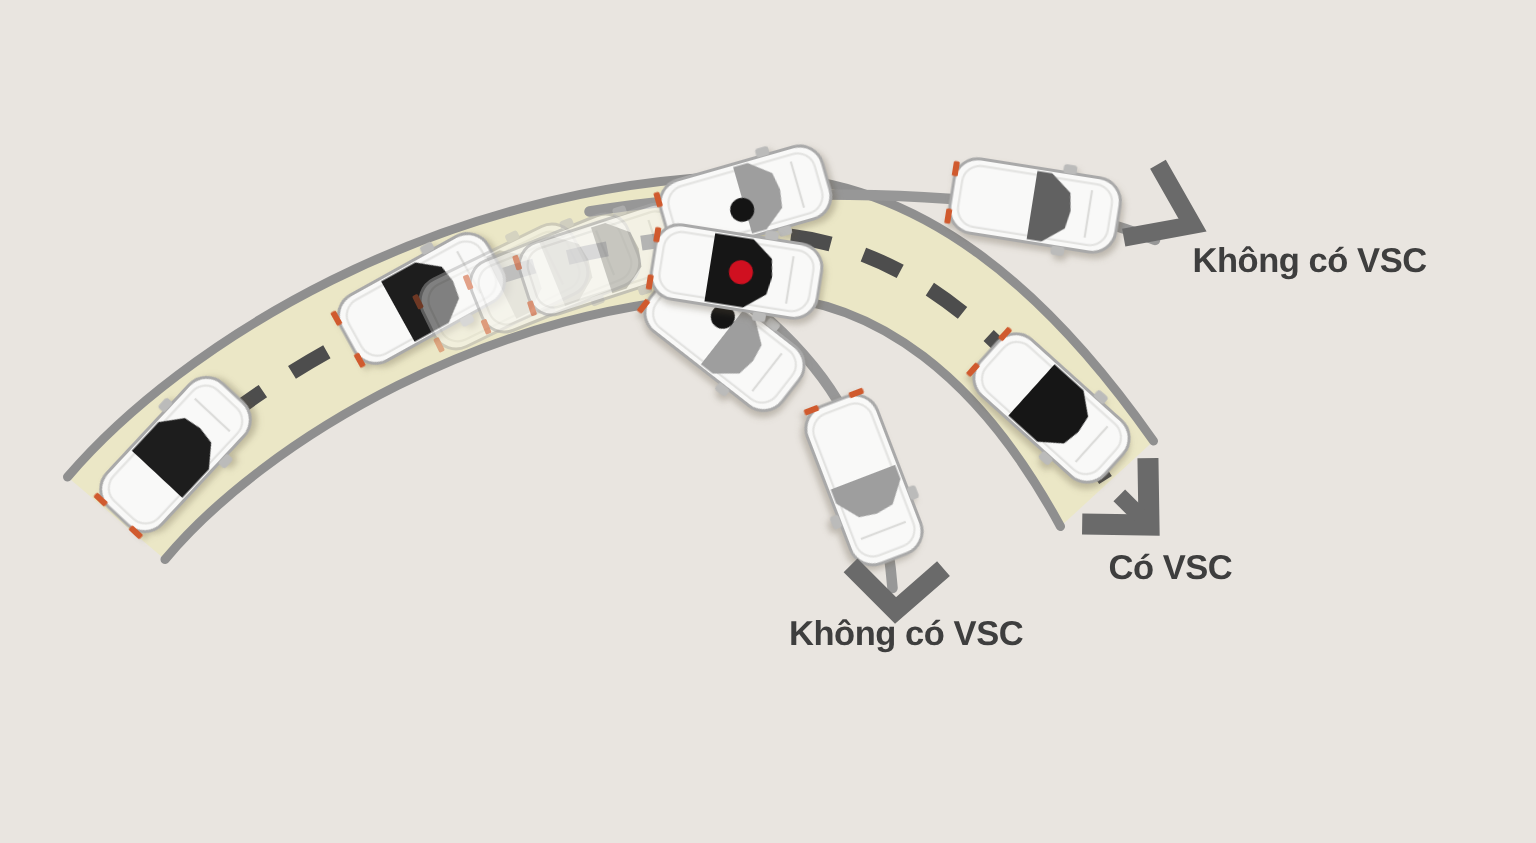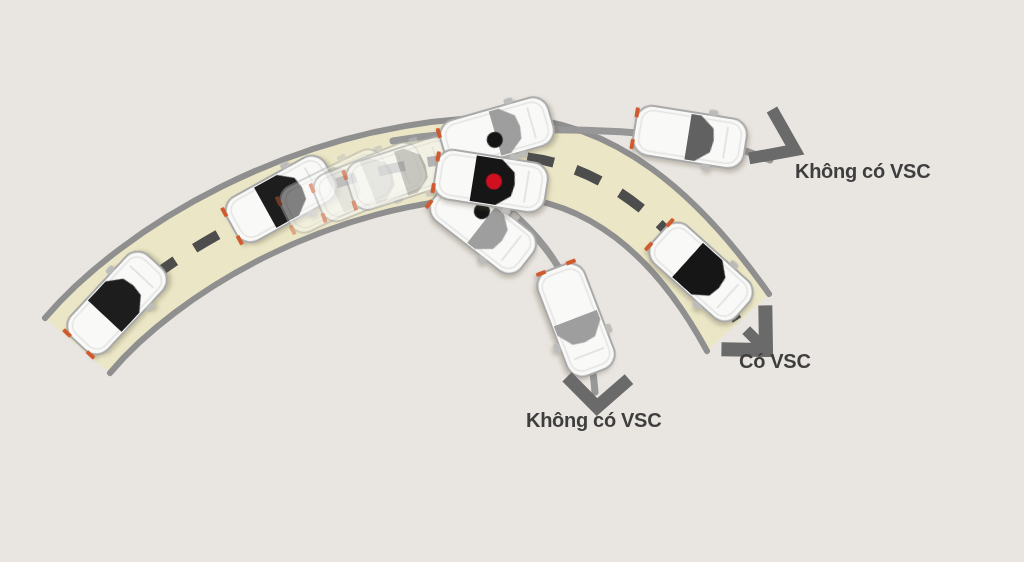--- a/index.html
+++ b/index.html
@@ -8,21 +8,21 @@
   #scene-svg{position:absolute;left:0;top:0;}
   .road-fill{fill:var(--road-fill,#ebe7c6);}
   .road-edge{stroke:var(--road-edge,#8f8f8f);stroke-width:6;fill:none;stroke-linecap:round;}
   .lane-dash{stroke:var(--lane-dash,#4d4d4d);stroke-width:10;fill:none;stroke-dasharray:27 23;}
   .trajectory{stroke:var(--trajectory,#979797);stroke-width:7;fill:none;stroke-linecap:round;}
   .arrow-head{stroke:var(--arrow,#6a6a6a);stroke-width:12;fill:none;stroke-linecap:butt;stroke-linejoin:miter;}
   .arrow-head-wide{stroke-width:13;}
   .arrow-head-vsc{stroke-width:14;}
   .arrow-tick{stroke:var(--arrow,#6a6a6a);stroke-width:11;}
   .car-solid{filter:drop-shadow(2px 3px 2px rgba(90,80,60,0.30));}
-  .diagram-label{position:absolute;font-weight:bold;font-size:20px;letter-spacing:-0.3px;
+  .diagram-label{position:absolute;font-weight:bold;font-size:23px;letter-spacing:-0.3px;
     color:var(--label-text,#3e3e3e);white-space:nowrap;}
 </style>
 </head>
 <body>
 
 <div id="stage">
   <svg id="scene-svg" width="1024" height="562" viewBox="0 0 1024 562">
     <defs>
       <g id="car-proto">
         <rect x="-56" y="-25" width="112" height="50" rx="16" fill="var(--car-body,#f9f9f8)" stroke="#a9a9a9" stroke-width="2"></rect>
@@ -192,15 +192,15 @@
     <g transform="translate(597,407) rotate(92)">
       <path class="arrow-head arrow-head-wide" d="M -29,-31 L 0,0 L -29,31"></path>
     </g>
     <g transform="translate(766,350) rotate(45)">
       <path class="arrow-head arrow-head-vsc" d="M -32,-31 L 0,0 L -32,31"></path>
       <line class="arrow-tick" x1="-28" y1="0" x2="-9" y2="0"></line>
     </g>
   </svg>
 
   <div class="diagram-label" style="left:795px;top:160px;">Không có VSC</div>
-  <div class="diagram-label" style="left:739px;top:350px;">Có VSC</div>
+  <div class="diagram-label" style="left:739px;top:365px;">Có VSC</div>
   <div class="diagram-label" style="left:526px;top:409px;">Không có VSC</div>
 </div>
 
 </body></html>

